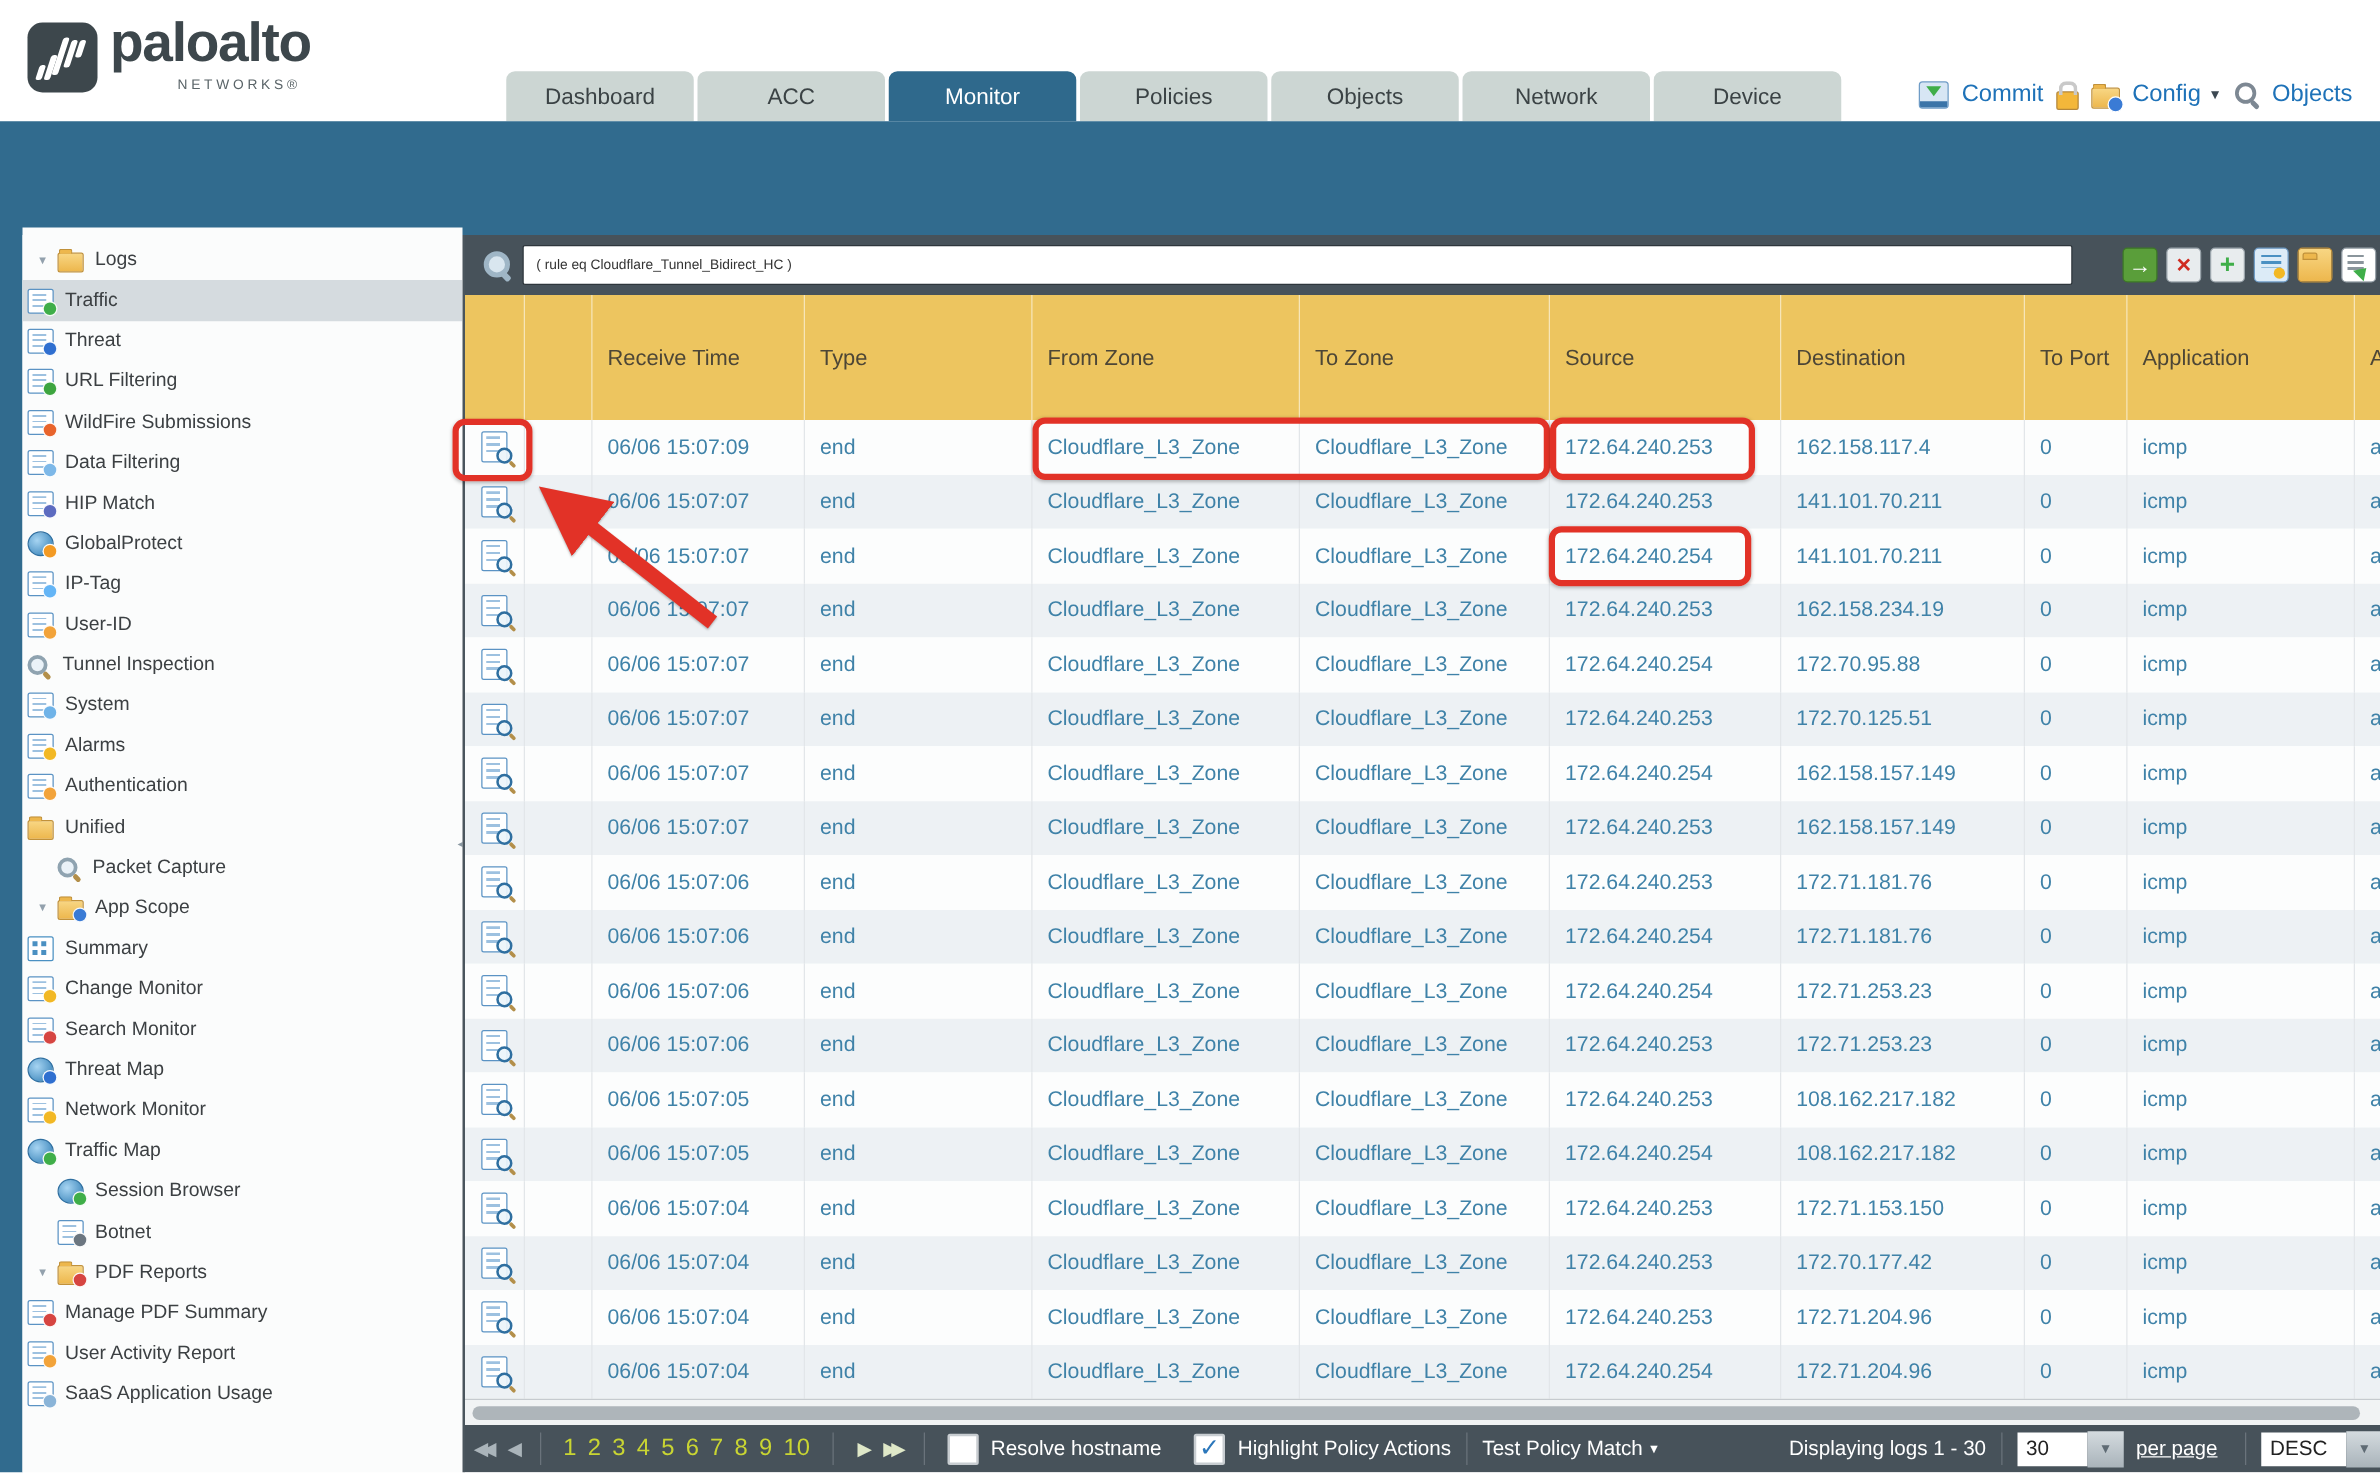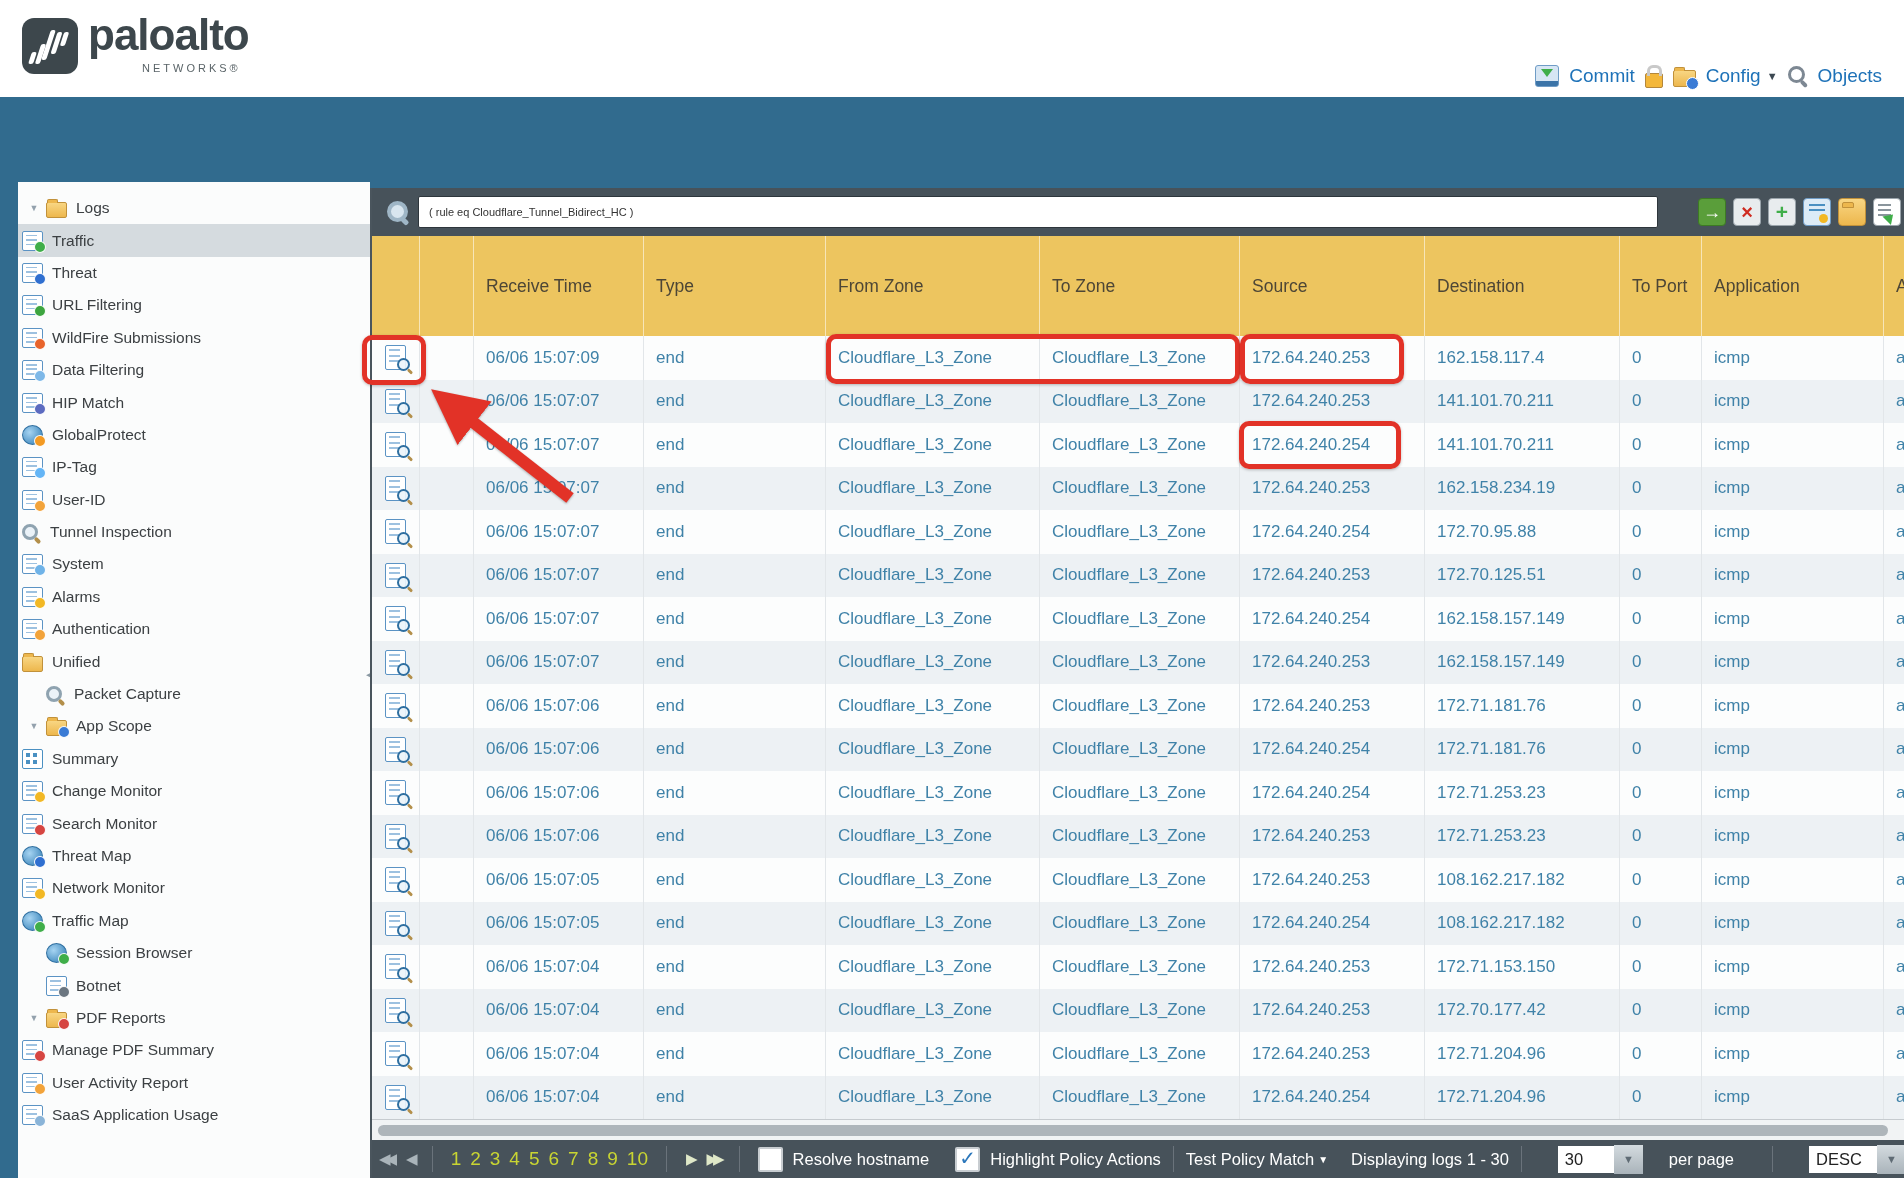--- a/index.html
+++ b/index.html
@@ -130,21 +130,21 @@
   .fsep{width:1px;height:26px;background:#6a737b;margin:0 12px;flex:none;}
   .pgarrow{color:#aab4ba;font-size:15px;letter-spacing:-5px;margin:0 7px;cursor:pointer;}
   .pgarrow.fwd{color:#dfe8c8;}
   .pages{display:flex;gap:9px;margin:0 6px;}
   .page{color:#c9d532;font-size:19px;cursor:pointer;}
   .cb{width:21px;height:21px;background:#fff;border:2px solid #c8cdd1;border-radius:2px;margin:0 10px 0 6px;position:relative;cursor:pointer;flex:none;}
   .cb.checked::after{content:"✓";position:absolute;left:2px;top:-3px;color:#2b77bb;font-size:20px;font-weight:bold;}
   .ft-dd{display:flex;align-items:center;gap:8px;cursor:pointer;}
   .ft-dd .caret{color:#fff;font-size:10px;}
   .ftright{margin-left:auto;display:flex;align-items:center;}
-  .minisel{height:27px;background:#fff;color:#222;display:flex;align-items:center;padding:0 7px;font-size:16.5px;margin-left:24px;}
+  .minisel{height:27px;background:#fff;color:#222;display:flex;align-items:center;padding:0 7px;font-size:16.5px;}
   .minicaret{width:29px;height:29px;background:linear-gradient(#d4dbdf,#a9b3ba);display:flex;align-items:center;justify-content:center;color:#5f6b74;font-size:11px;cursor:pointer;}
 
   
   .ann{position:absolute;border:5px solid #e23227;border-radius:10px;box-shadow:0 1px 3px rgba(0,0,0,.25);pointer-events:none;}
   #ann-icon{left:362px;top:335px;width:54px;height:40px;}
   #ann-zones{left:826px;top:334px;width:404px;height:40px;}
   #ann-src1{left:1240px;top:334px;width:154px;height:40px;}
   #ann-src3{left:1239px;top:421px;width:152px;height:38px;}
   #ann-arrow{position:absolute;left:408px;top:376px;pointer-events:none;filter:drop-shadow(0 1px 1px rgba(0,0,0,.3));}
 </style>
@@ -158,20 +158,29 @@
       <div class="logo-mark">
           <i></i>
           <i></i>
           <i></i>
           <i></i>
           <i></i>
         </div>
       <div class="logo-brand">paloalto</div>
       <div class="logo-sub">NETWORKS®</div>
     </div>
+    <div class="tabs">
+        <div class="tab">Dashboard</div>
+        <div class="tab">ACC</div>
+        <div class="tab active">Monitor</div>
+        <div class="tab">Policies</div>
+        <div class="tab">Objects</div>
+        <div class="tab">Network</div>
+        <div class="tab">Device</div>
+      </div>
     <div class="utils">
       <span class="u-ico commit-ico"></span>
       <span>Commit</span>
       <span class="u-ico lock-ico"></span>
       <span class="u-ico config-ico"></span>
       <span>Config</span>
       <span class="caret">▼</span>
       <span class="u-ico mag-ico"></span>
       <span>Objects</span>
     </div>
@@ -1019,21 +1028,21 @@
       <span class="fsep"></span>
       <span class="ft-dd">
         <span>Test Policy Match</span>
           <span class="caret">▼</span>
       </span>
       <span class="ftright">
         <span>Displaying logs 1 - 30</span>
         <span class="fsep"></span>
         <span class="minisel" style="width:42px;">30</span>
         <span class="minicaret">▼</span>
-        <span style="margin:0 26px;">per page</span>
+        <span style="margin:0 10px;text-decoration:underline;">per page</span>
         <span class="fsep"></span>
         <span class="minisel" style="width:54px;">DESC</span>
         <span class="minicaret">▼</span>
       </span>
     </div>
   </div>
 
   <div class="ann" id="ann-icon"></div>
   <div class="ann" id="ann-zones"></div>
   <div class="ann" id="ann-src1"></div>

